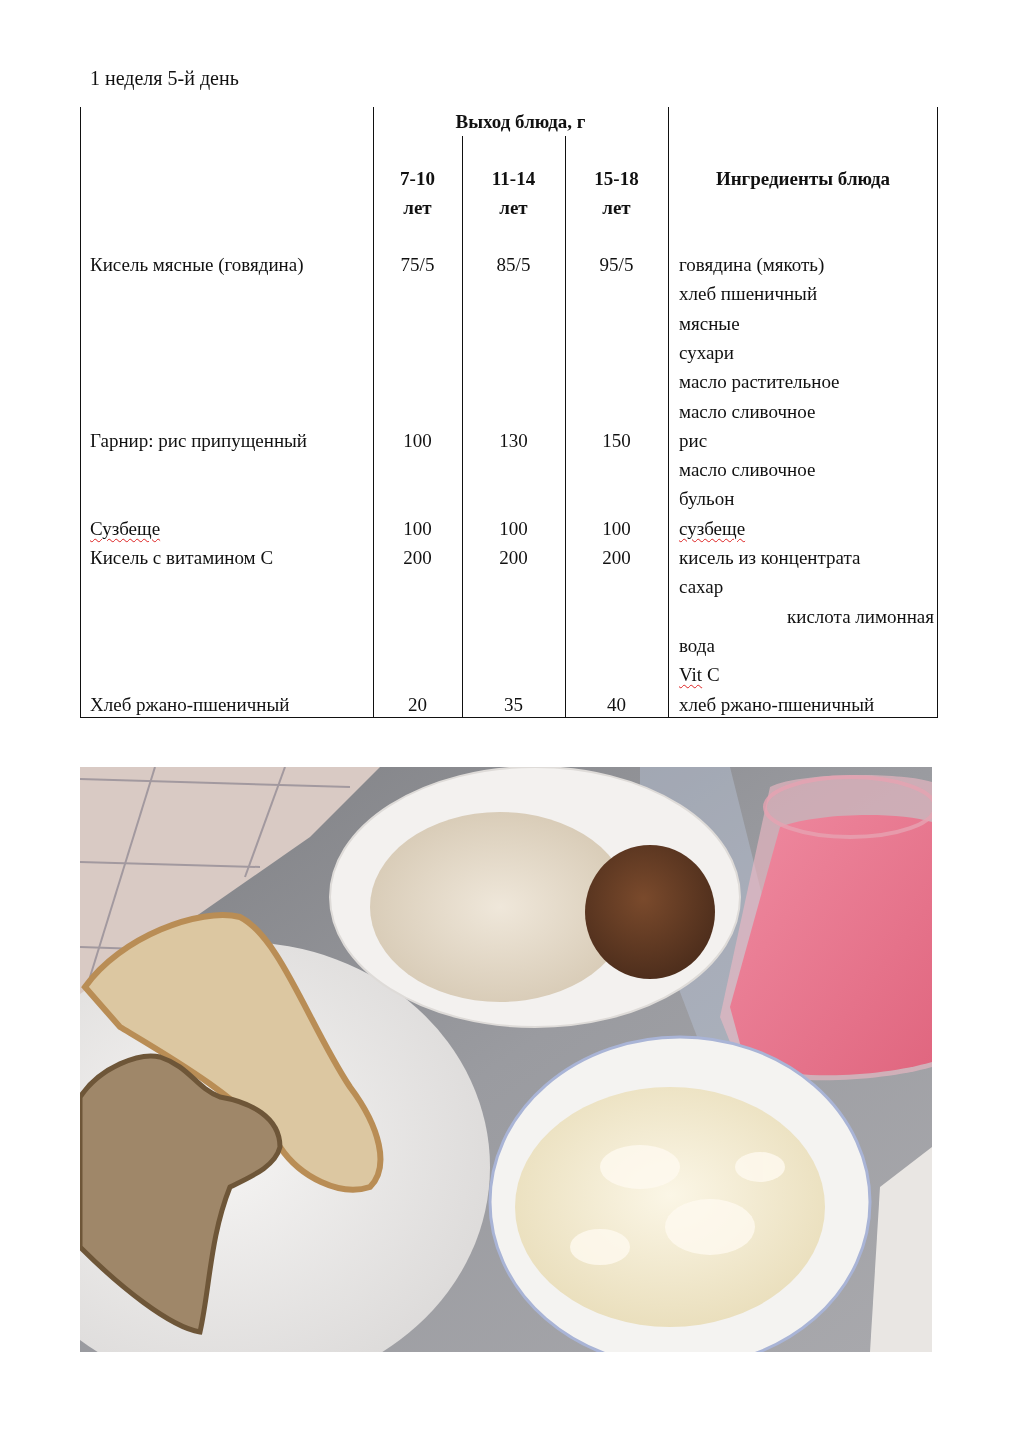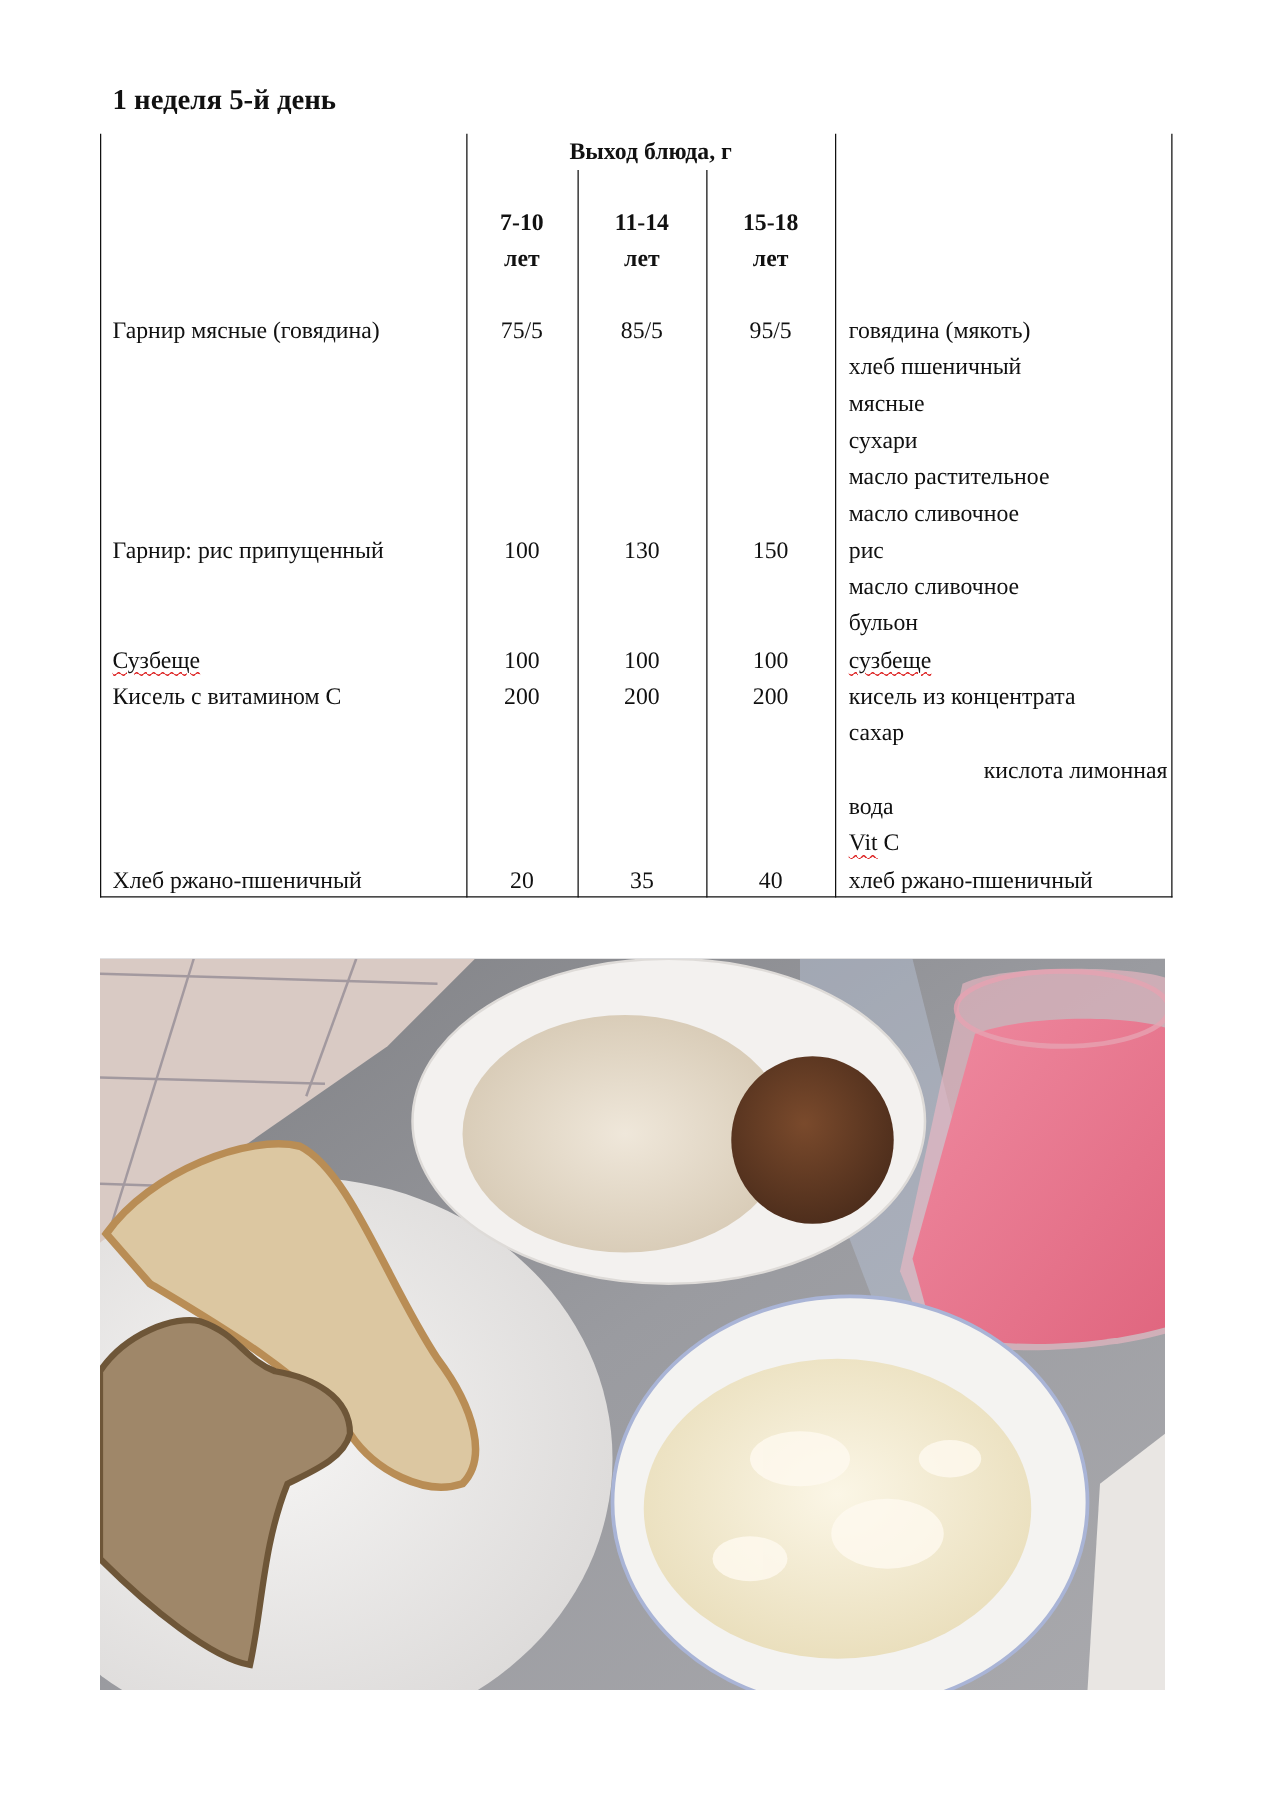--- a/index.html
+++ b/index.html
@@ -1,18 +1,18 @@
 <!DOCTYPE html>
 <html><head>
 <meta charset="utf-8">
 <style>
   html, body { margin: 0; padding: 0; background: #ffffff; }
   body { width: 1015px; height: 1437px; position: relative; overflow: hidden;
          font-family: "Liberation Serif", "DejaVu Serif", serif; color: #111; }
-  .heading { position: absolute; left: 90px; top: 67px; font-size: 23px; font-weight: bold; }
+  .heading { position: absolute; left: 90px; top: 67px; font-size: 20px; font-weight: normal; }
 
   
   .tbl { position: absolute; left: 80px; top: 107px; width: 858px; height: 611px; }
   .vline { position: absolute; top: 0; width: 1px; background: #111; }
   .hline { position: absolute; height: 1px; background: #111; }
   .cell { position: absolute; font-size: 19px; line-height: 29.3px; white-space: nowrap; }
   .hdr { font-weight: bold; text-align: center; }
   .num { text-align: center; }
   .squiggle { text-decoration: underline wavy #d22; text-decoration-thickness: 1px; text-underline-offset: 3px; }
 
@@ -40,24 +40,25 @@
     <div>лет</div>
   </div>
   <div class="cell hdr" style="left:382px; width:103px; top:57px;">
     <div>11-14</div>
     <div>лет</div>
   </div>
   <div class="cell hdr" style="left:485px; width:103px; top:57px;">
     <div>15-18</div>
     <div>лет</div>
   </div>
+  <div class="cell hdr" style="left:588px; width:270px; top:57px;">Ингредиенты блюда</div>
 
   <div id="rows">
       <div>
-        <div class="cell " style="left: 10px; width: 280px; top: 143px;">Гарнир мясные (говядина)</div>
+        <div class="cell " style="left: 10px; width: 280px; top: 143px;">Кисель мясные (говядина)</div>
         <div class="cell num" style="left: 293px; width: 89px; top: 143px;">75/5</div>
         <div class="cell num" style="left: 382px; width: 103px; top: 143px;">85/5</div>
         <div class="cell num" style="left: 485px; width: 103px; top: 143px;">95/5</div>
         <div class="cell " style="left: 599px; width: 255px; top: 143px;">говядина (мякоть)</div>
       </div>
       <div>
         <div class="cell " style="left: 10px; width: 280px; top: 172.3px;"></div>
         <div class="cell num" style="left: 293px; width: 89px; top: 172.3px;"></div>
         <div class="cell num" style="left: 382px; width: 103px; top: 172.3px;"></div>
         <div class="cell num" style="left: 485px; width: 103px; top: 172.3px;"></div>

